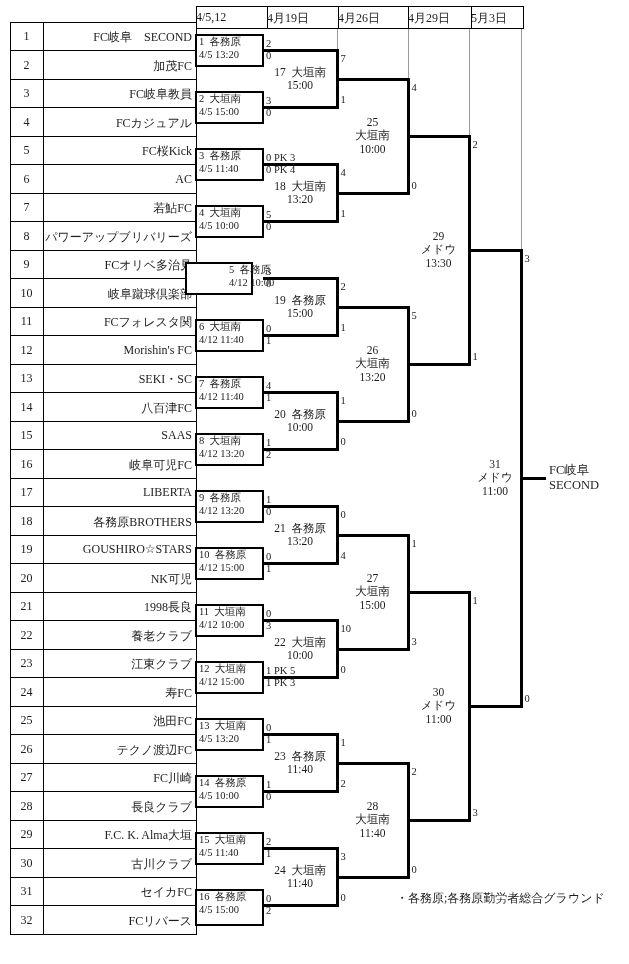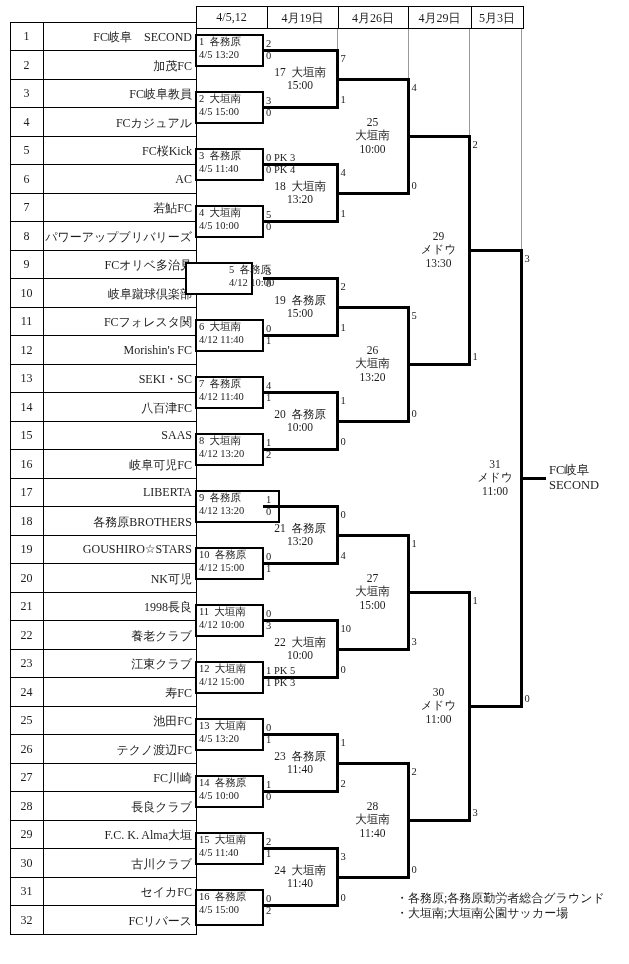--- a/index.html
+++ b/index.html
@@ -3,21 +3,21 @@
 <meta charset="utf-8">
 <style>
   html,body{margin:0;padding:0;background:#ffffff;}
   .sheet{
     position:relative;width:629px;height:964px;background:#ffffff;overflow:hidden;
     font-family:"Liberation Serif","DejaVu Serif",serif;color:#1c1c1c;
   }
   .abs{position:absolute;}
   .ln{position:absolute;background:#000;}
   .grayln{position:absolute;background:#9a9a9a;}
-  .hdr-lbl{position:absolute;font-size:12px;text-align:center;white-space:nowrap;}
+  .hdr-lbl{position:absolute;font-size:12px;white-space:nowrap;}
   .team-no{position:absolute;font-size:12px;text-align:center;}
   .team-nm{position:absolute;font-size:12px;text-align:right;white-space:nowrap;}
   .m-box{position:absolute;border:2px solid #000;box-sizing:border-box;background:#fff;}
   .m-box .r{font-size:10.5px;line-height:12.5px;padding-left:2px;white-space:nowrap;}
   .score{position:absolute;font-size:10.5px;line-height:11px;white-space:nowrap;}
   .m-lbl{position:absolute;text-align:center;font-size:11.5px;white-space:nowrap;}
   .champ{position:absolute;font-size:12.5px;line-height:15px;white-space:nowrap;}
   .legend{position:absolute;font-size:12px;line-height:14.6px;white-space:nowrap;}
 </style>
 </head>
@@ -189,21 +189,21 @@
         <div class="r">4/12 11:40</div>
       </div>
       <div class="score" style="left: 266px; top: 379.75px;">4</div>
       <div class="score" style="left: 266px; top: 392.25px;">1</div>
       <div class="m-box" style="left: 195px; top: 433.25px; width: 69px; height: 32.5px;">
         <div class="r">8&nbsp;&nbsp;大垣南</div>
         <div class="r">4/12 13:20</div>
       </div>
       <div class="score" style="left: 266px; top: 436.75px;">1</div>
       <div class="score" style="left: 266px; top: 449.25px;">2</div>
-      <div class="m-box" style="left: 195px; top: 490.25px; width: 85px; height: 32.5px;">
+      <div class="m-box" style="left: 195px; top: 490.25px; width: 69px; height: 32.5px;">
         <div class="r">9&nbsp;&nbsp;各務原</div>
         <div class="r">4/12 13:20</div>
       </div>
       <div class="score" style="left: 266px; top: 493.75px;">1</div>
       <div class="score" style="left: 266px; top: 506.25px;">0</div>
       <div class="m-box" style="left: 195px; top: 547.25px; width: 69px; height: 32.5px;">
         <div class="r">10&nbsp;&nbsp;各務原</div>
         <div class="r">4/12 15:00</div>
       </div>
       <div class="score" style="left: 266px; top: 550.75px;">0</div>
@@ -390,16 +390,15 @@
     </div>
 
   <div class="champ" id="champion-label" style="left: 549px; top: 463px;">
     <div>FC岐阜</div>
     <div>SECOND</div>
   </div>
 
   <div class="legend" id="venue-legend" style="left: 396px; top: 891px;">
     <div id="legend-items">
         <div class="">・各務原;各務原勤労者総合グラウンド</div>
-        <div class="">・大垣南;大垣南公園サッカー場</div>
       </div>
   </div>
 </div>
 
 </body></html>

